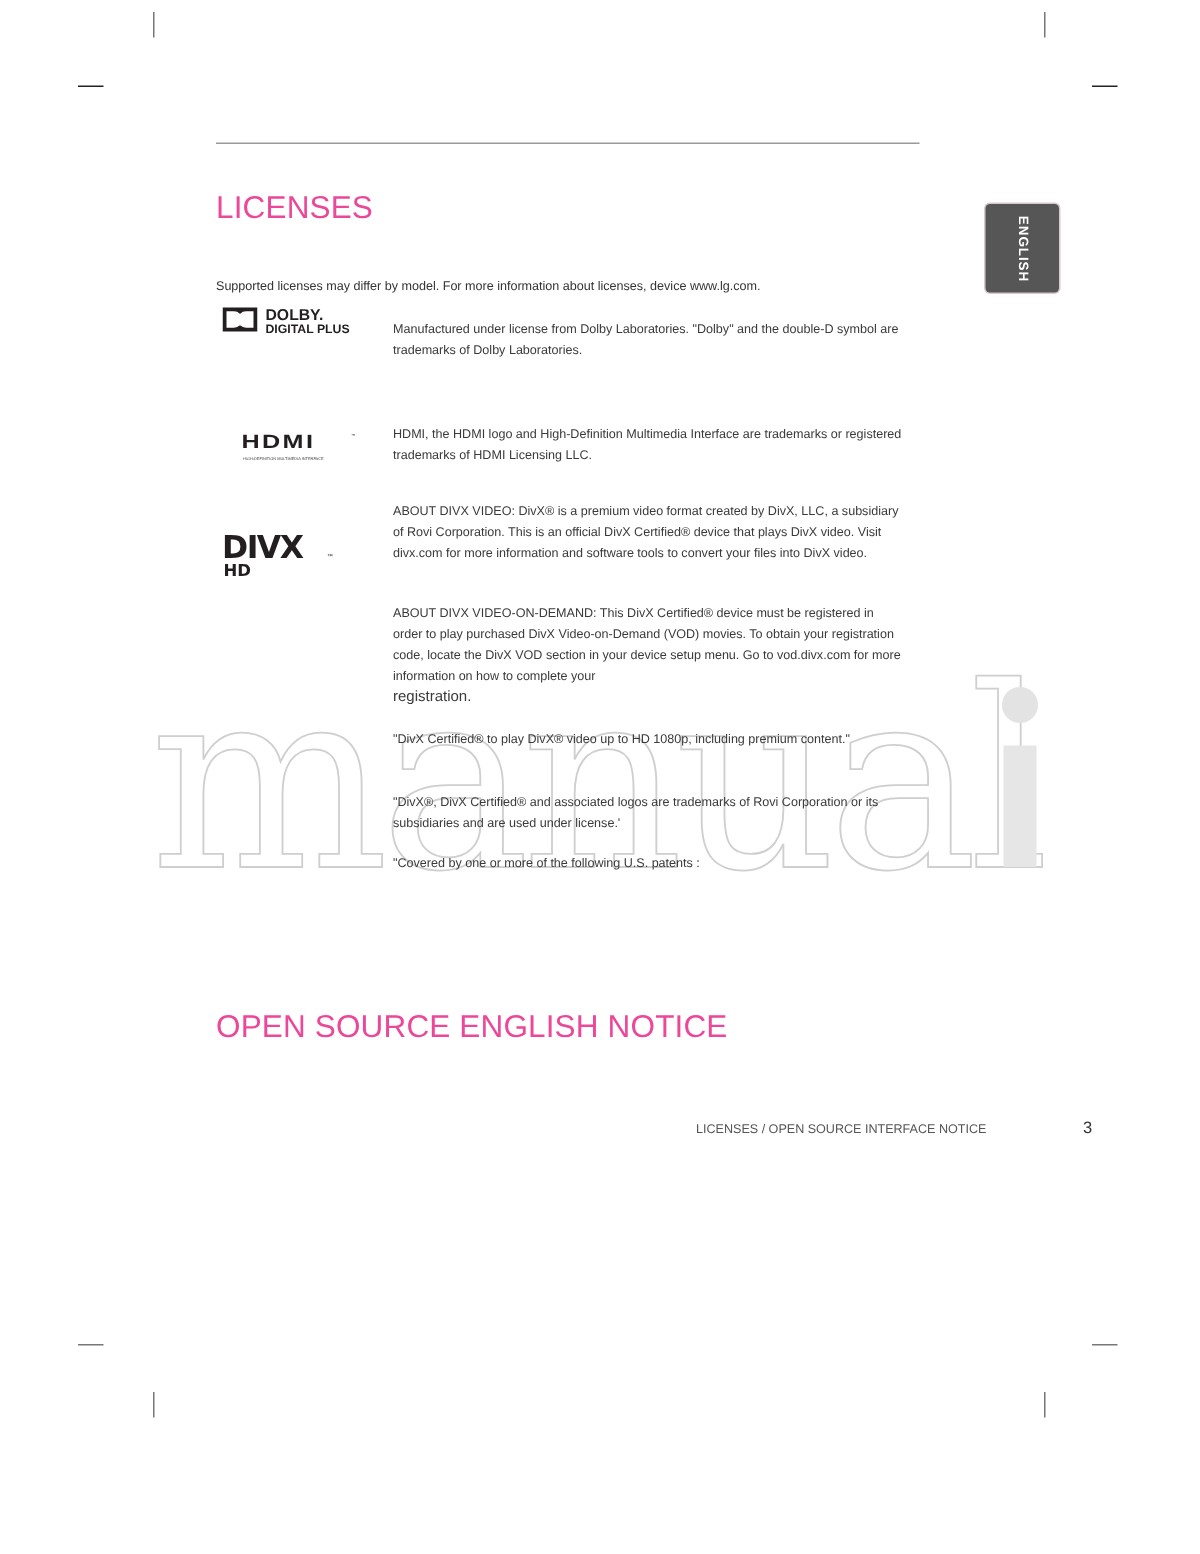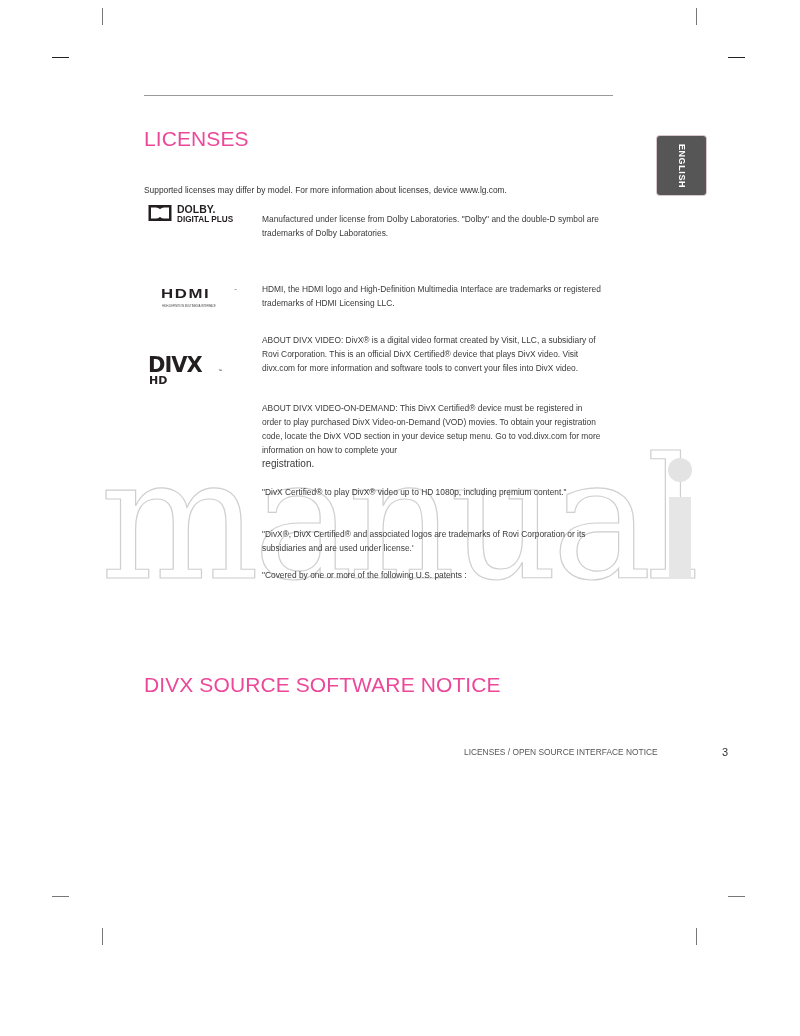--- a/index.html
+++ b/index.html
@@ -155,27 +155,27 @@
 </div>
 <p class="para" style="top:282px;">HDMI, the HDMI logo and High-Definition Multimedia Interface are trademarks or registered trademarks of HDMI Licensing LLC.</p>
 
 <div class="logo" style="top:354px;left:148px;">
   <svg width="80" height="32" viewBox="0 0 80 32" xmlns="http://www.w3.org/2000/svg">
     <text x="0" y="18" font-family="DejaVu Sans, sans-serif" font-weight="bold" font-size="21" letter-spacing="-1" fill="#231f20">DIVX</text>
     <text x="70" y="18" font-family="Liberation Sans, sans-serif" font-size="4" fill="#231f20">™</text>
     <text x="1" y="30" font-family="DejaVu Sans, sans-serif" font-weight="bold" font-size="11" fill="#231f20">HD</text>
   </svg>
 </div>
-<p class="para" style="top:333px;">ABOUT DIVX VIDEO: DivX® is a digital video format created by Visit, LLC, a subsidiary of Rovi Corporation. This is an official DivX Certified® device that plays DivX video. Visit divx.com for more information and software tools to convert your files into DivX video.</p>
+<p class="para" style="top:333px;">ABOUT DIVX VIDEO: DivX® is a premium video format created by DivX, LLC, a subsidiary of Rovi Corporation. This is an official DivX Certified® device that plays DivX video. Visit divx.com for more information and software tools to convert your files into DivX video.</p>
 
 <p class="para" style="top:401px;">
   <span>ABOUT DIVX VIDEO-ON-DEMAND: This DivX Certified® device must be registered in order to play purchased DivX Video-on-Demand (VOD) movies. To obtain your registration code, locate the DivX VOD section in your device setup menu. Go to vod.divx.com for more information on how to complete your</span><br>
   <span class="big">registration.</span>
 </p>
 
 <p class="para" style="top:485px;">"DivX Certified® to play DivX® video up to HD 1080p, including premium content."</p>
 <p class="para" style="top:527px;"> "DivX®, DivX Certified® and associated logos are trademarks of Rovi Corporation or its subsidiaries and are used under license.'</p>
 <p class="para" style="top:568px;">"Covered by one or more of the following U.S. patents :</p>
 
-<h1 class="section-title" style="top:673px;">DIVX SOURCE SOFTWARE NOTICE</h1>
+<h1 class="section-title" style="top:673px;">OPEN SOURCE ENGLISH NOTICE</h1>
 
 <p class="footer-title">LICENSES / OPEN SOURCE INTERFACE NOTICE</p>
 <p class="page-num">3</p>
 
 </body></html>

